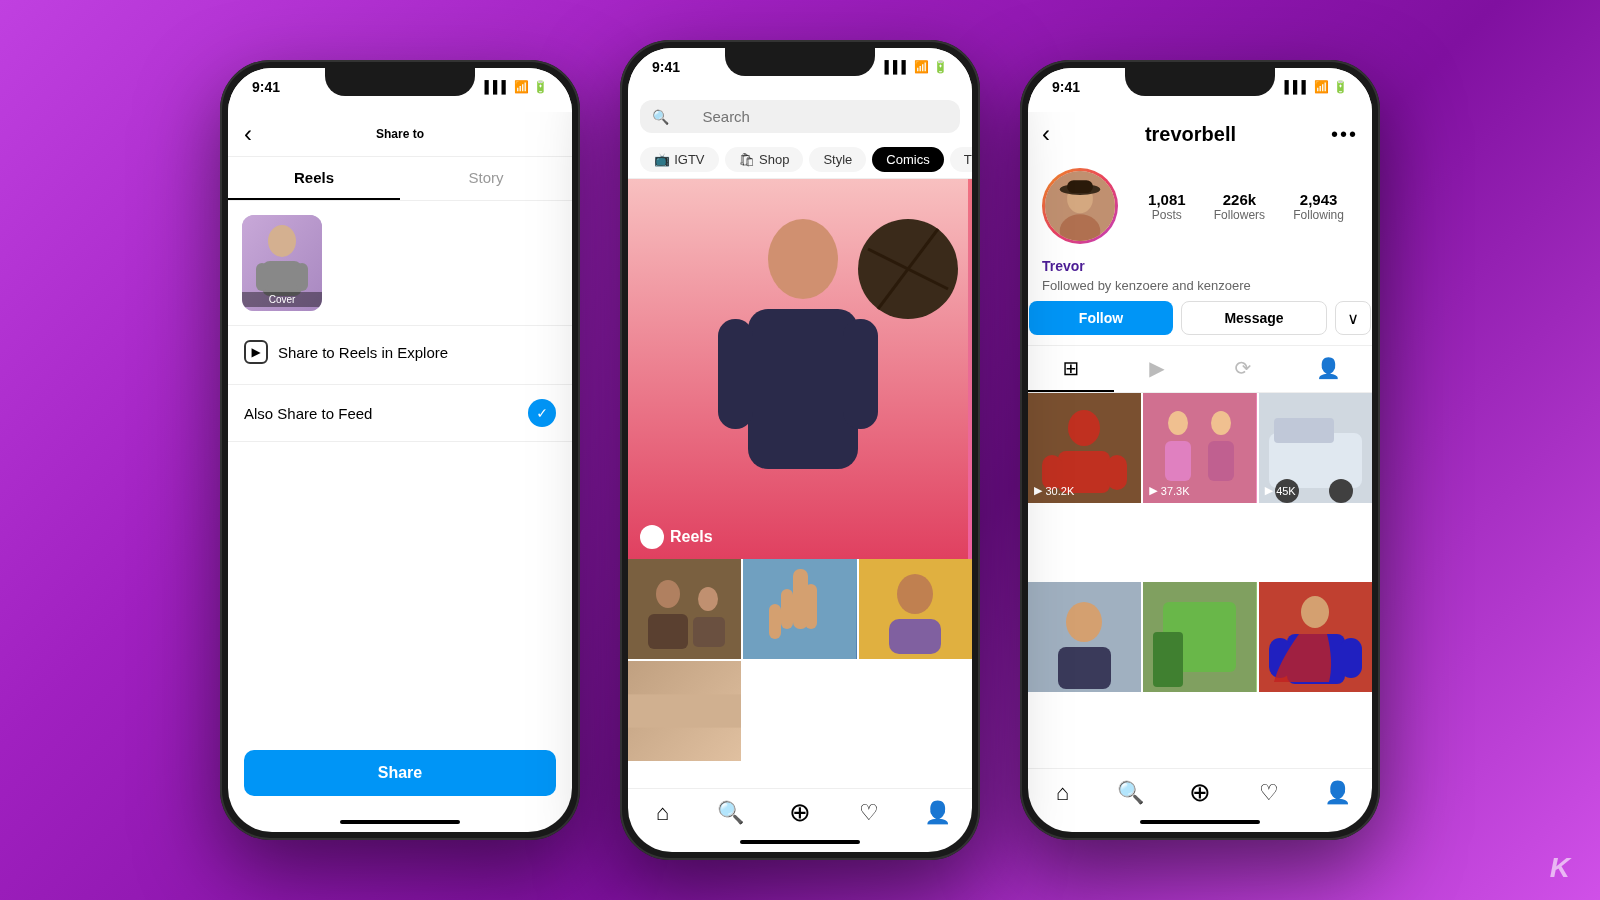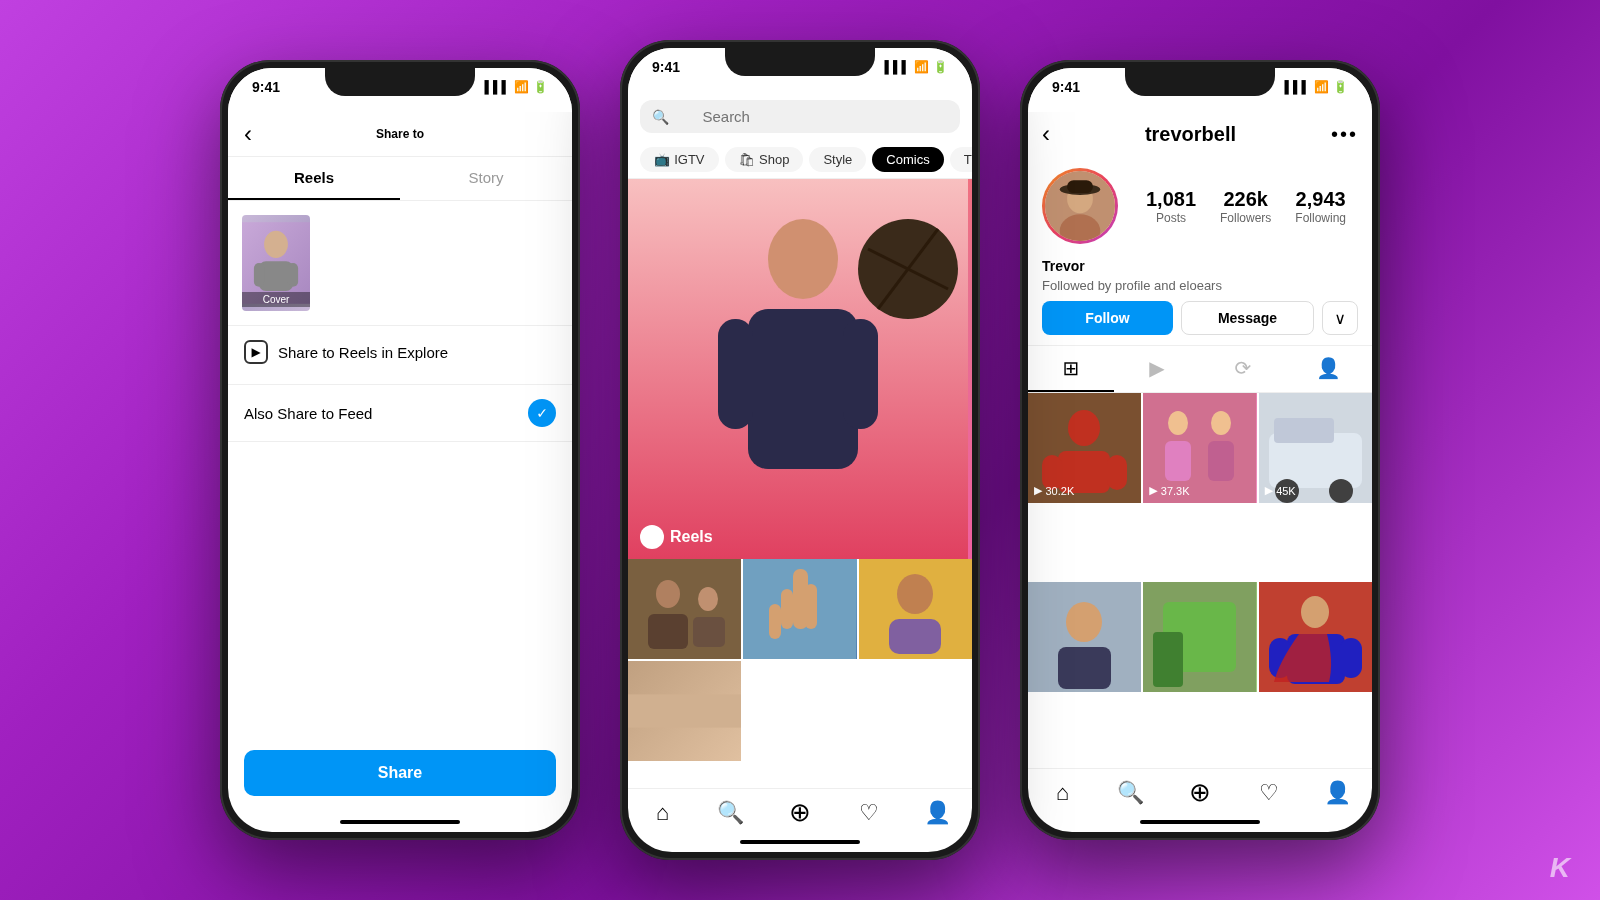--- a/index.html
+++ b/index.html
@@ -132,23 +132,23 @@
     }
 
     .caption-area {
       display: flex;
       padding: 14px;
       gap: 12px;
       border-bottom: 1px solid #eee;
     }
 
     .cover-thumbnail {
-      width: 68px;
+      width: 80px;
       height: 96px;
-      border-radius: 4px;
+      border-radius: 12px;
       background: linear-gradient(135deg, #e8e0f0, #d0c8e8);
       flex-shrink: 0;
       position: relative;
       overflow: hidden;
     }
 
     .cover-label {
       position: absolute;
       bottom: 4px;
       left: 0;
@@ -449,47 +449,47 @@
       display: flex;
       flex: 1;
       justify-content: space-around;
     }
 
     .stat-item {
       text-align: center;
     }
 
     .stat-num {
-      font-size: 20px;
+      font-size: 15px;
       font-weight: 700;
       color: #000;
     }
 
     .stat-label {
       font-size: 12px;
       color: #666;
     }
 
     .profile-name {
       padding: 2px 14px 4px;
       font-size: 14px;
       font-weight: 600;
-      color: #000000;
+      color: #4c1d95;
     }
 
     .profile-followed {
       padding: 0 14px 8px;
       font-size: 13px;
       color: #666;
     }
 
     .profile-actions {
       display: flex;
       gap: 8px;
-      padding: 0 14px 10px;
+      padding: 0 1px 10px;
     }
 
     .follow-btn {
       flex: 1;
       background: #0095f6;
       color: #fff;
       border: none;
       border-radius: 8px;
       padding: 8px 0;
       font-size: 14px;
@@ -815,21 +815,21 @@
           </div>
           <div class="stat-item">
             <div class="stat-num">2,943</div>
             <div class="stat-label">Following</div>
           </div>
         </div>
       </div>
 
       <div class="profile-name">Trevor</div>
 
-      <div class="profile-followed">Followed by profile and eloears</div>
+      <div class="profile-followed">Followed by kenzoere and kenzoere</div>
 
       <div class="profile-actions">
         <button class="follow-btn">Follow</button>
         <button class="message-btn">Message</button>
         <button class="dropdown-btn">∨</button>
       </div>
 
       <div class="profile-nav-tabs">
         <div class="profile-nav-tab active">⊞</div>
         <div class="profile-nav-tab">▶</div>

